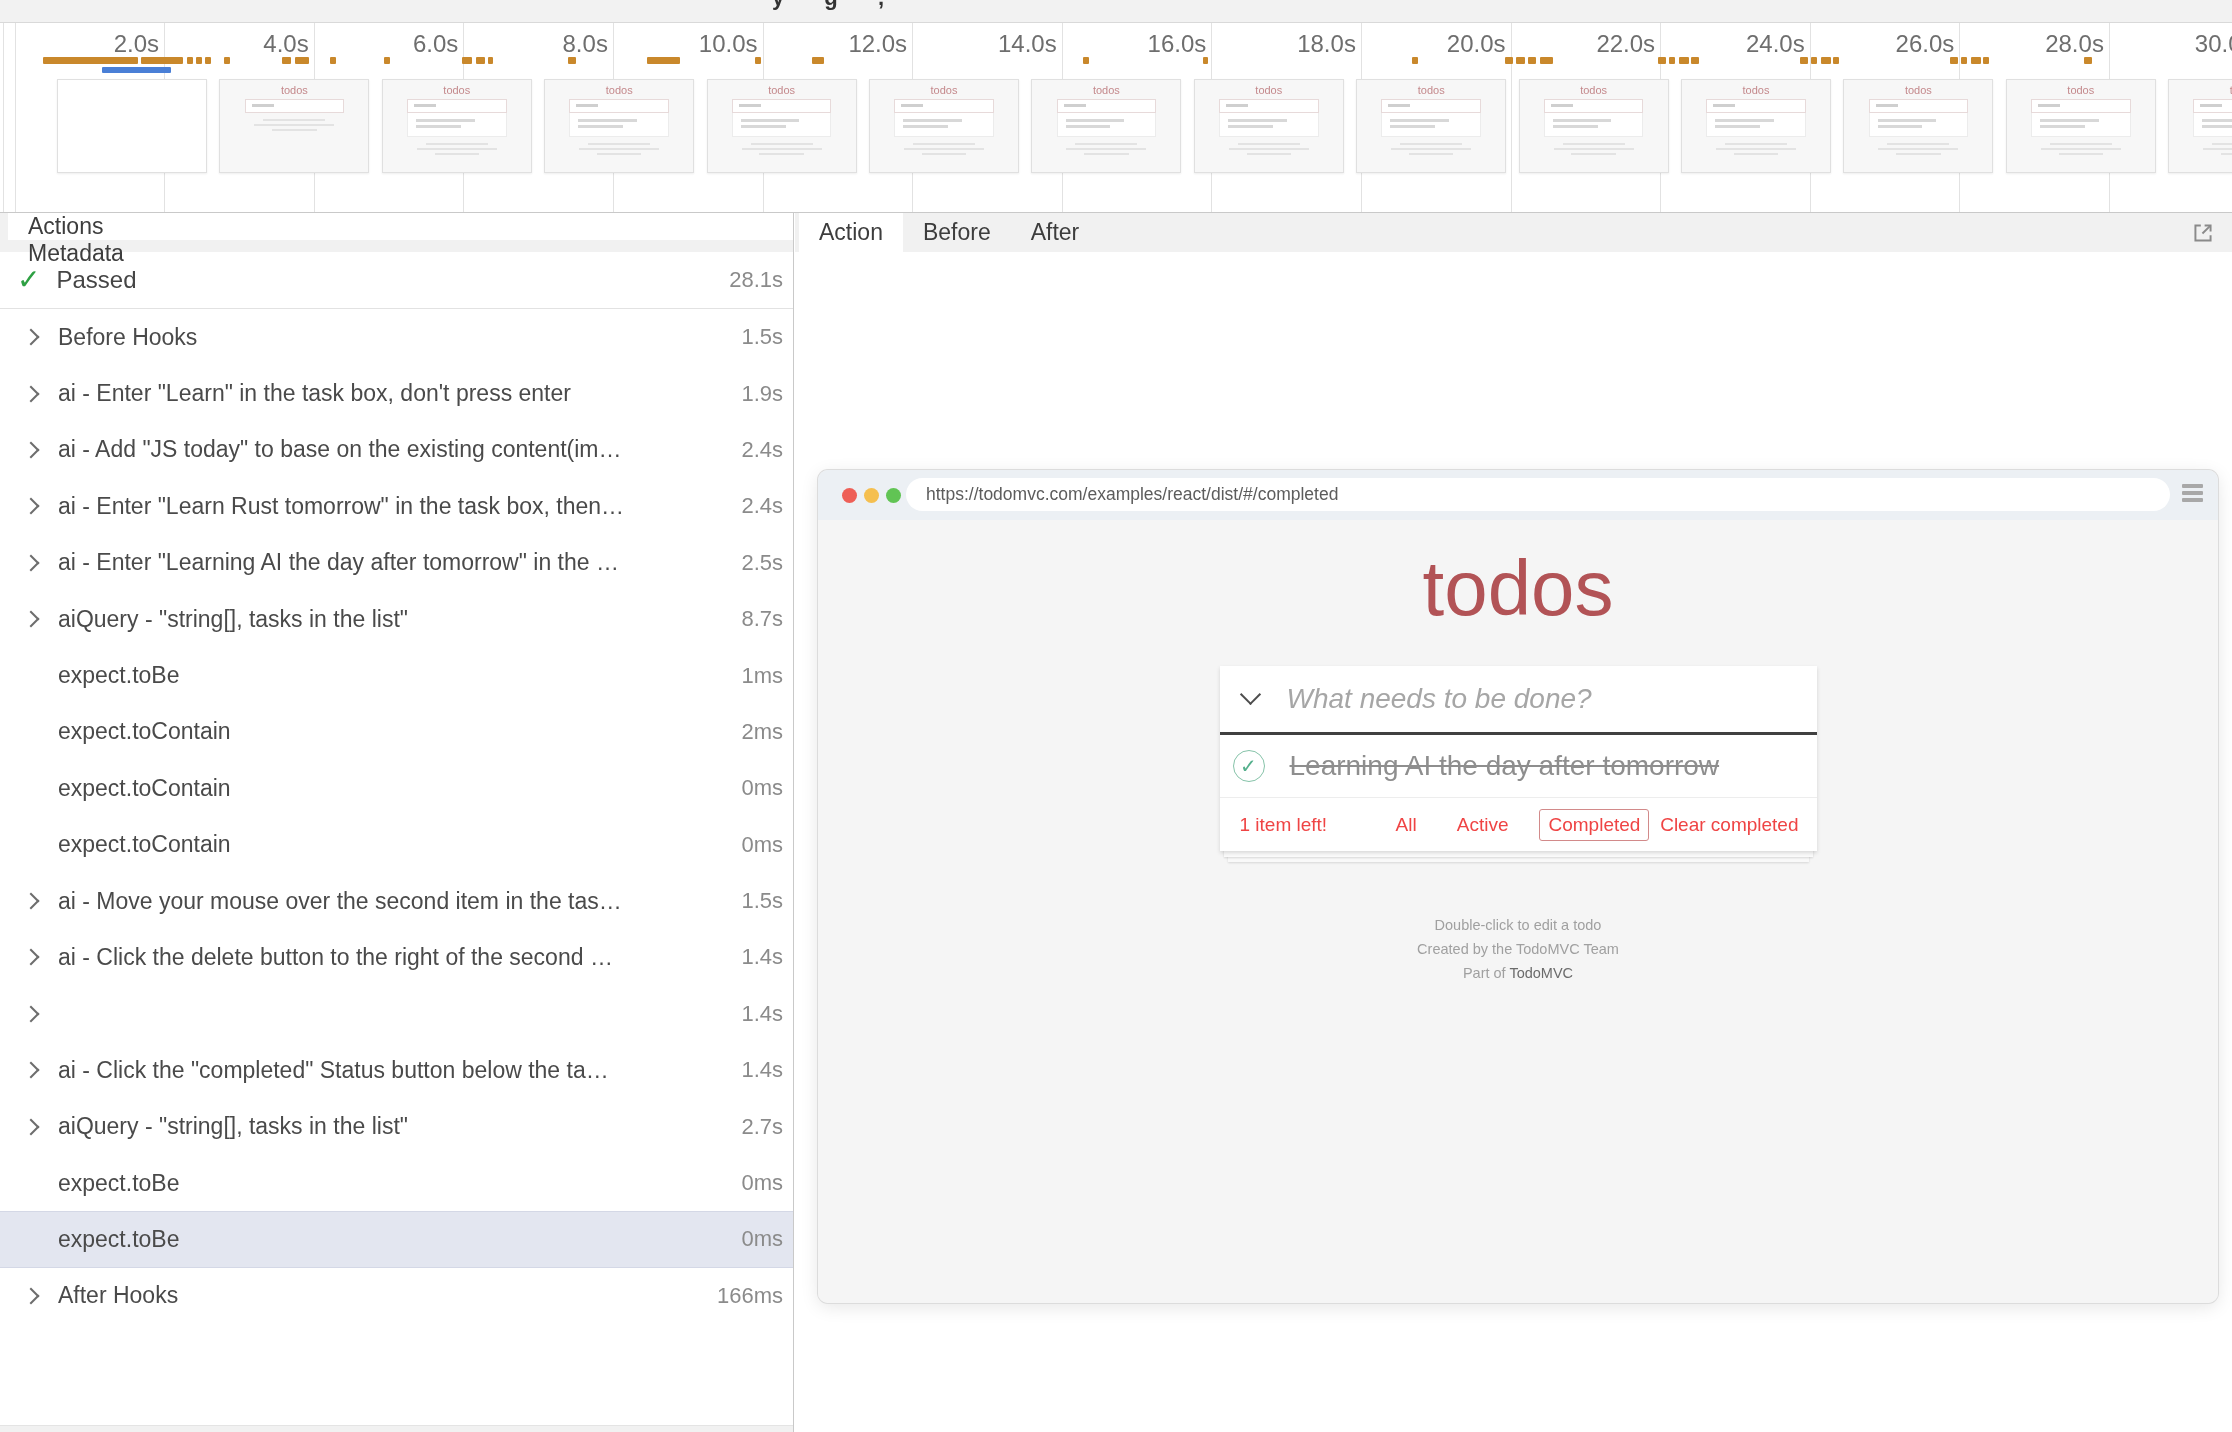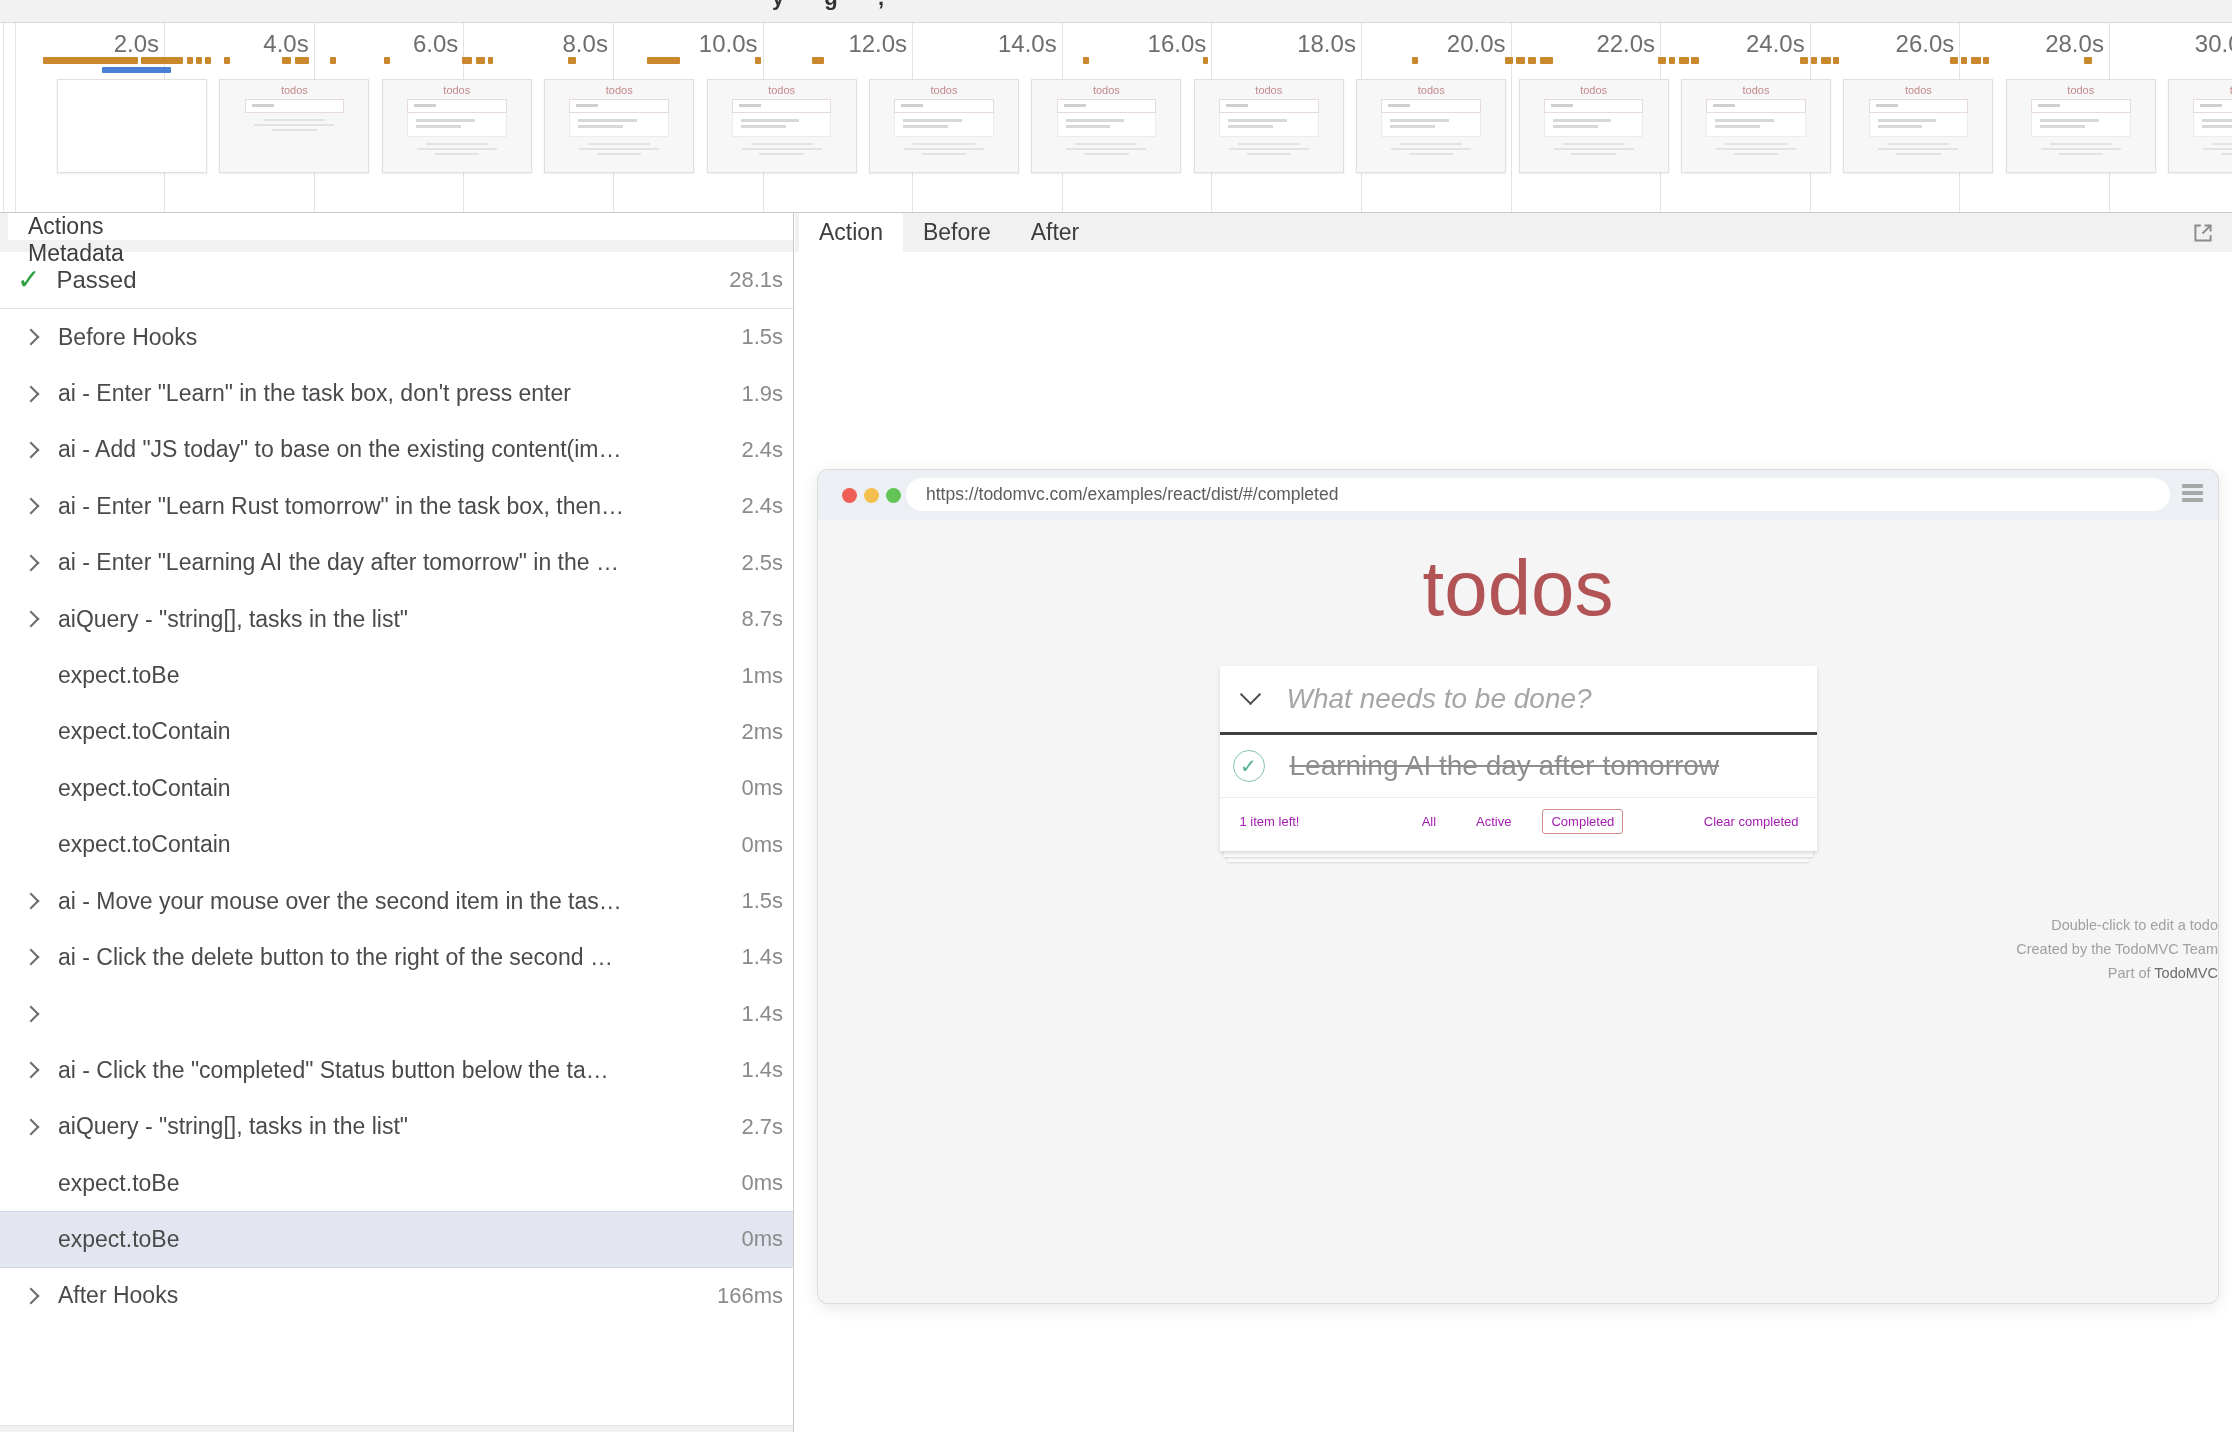--- a/index.html
+++ b/index.html
@@ -82,28 +82,28 @@
                    0 19px 0 -8px #f9f9f9,0 20px 2px -8px rgba(0,0,0,.12);}
   #todo-input-row{height:66px;display:flex;align-items:center;border-bottom:3px solid #404040;}
   .chev-down{margin-left:23px;width:13px;height:13px;border-right:2.5px solid #4d4d4d;
         border-bottom:2.5px solid #4d4d4d;transform:rotate(45deg);margin-top:-8px;flex:none;}
   #todo-placeholder{margin-left:29px;font-style:italic;color:#a6a6a6;font-size:28px;}
   #todo-item-row{height:62px;display:flex;align-items:center;border-bottom:1px solid #ededed;}
   .todo-check-circle{margin-left:13px;width:30px;height:30px;border-radius:50%;border:1.5px solid #86c3a9;
         color:#54b08c;display:flex;align-items:center;justify-content:center;font-size:20px;flex:none;}
   #todo-item-text{margin-left:25px;font-size:28px;color:#8e8e8e;
         text-decoration:line-through;text-decoration-color:#8e8e8e;}
-  #todo-footer{height:53px;position:relative;font-size:13px;color:#a21caf;}
+  #todo-footer{height:53px;position:relative;font-size:19px;color:#ef4444;}
   #items-left{position:absolute;left:20px;top:16px;}
   #filters{position:absolute;left:0;right:0;top:11px;display:flex;justify-content:center;
         gap:22px;align-items:center;}
   .filter{padding:4px 8px;border:1px solid transparent;border-radius:3px;}
   .filter.active{border-color:#d28a8a;}
   #clear-completed{position:absolute;right:18px;top:16px;margin-left:20px;}
-  #page-footer{margin-top:62px;text-align:right;font-size:14.5px;color:#a0a0a0;line-height:24px;}
+  #page-footer{margin-top:62px;text-align:center;font-size:14.5px;color:#a0a0a0;line-height:24px;}
   #part-of-brand{font-weight:normal;color:#6b6b6b;}
 </style>
 </head>
 <body>
 
 <div id="app">
 
   <div id="topbar">
     <span id="title-fragment">y g ,</span>
   </div>

